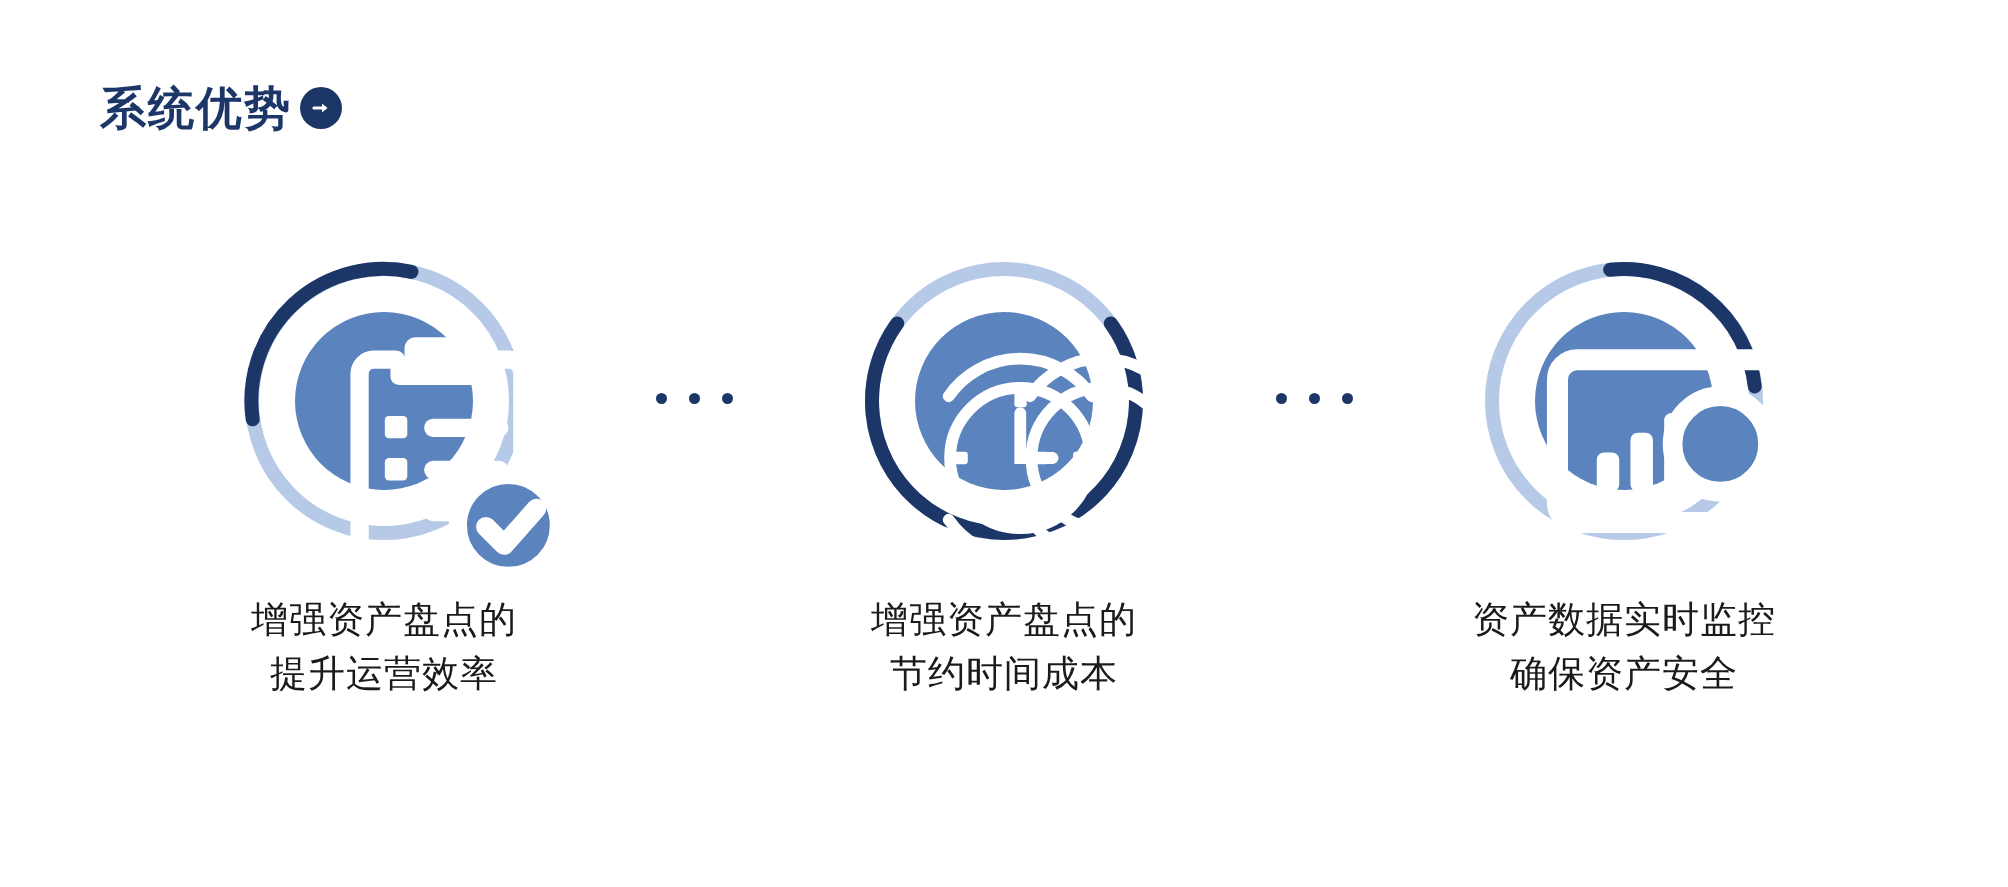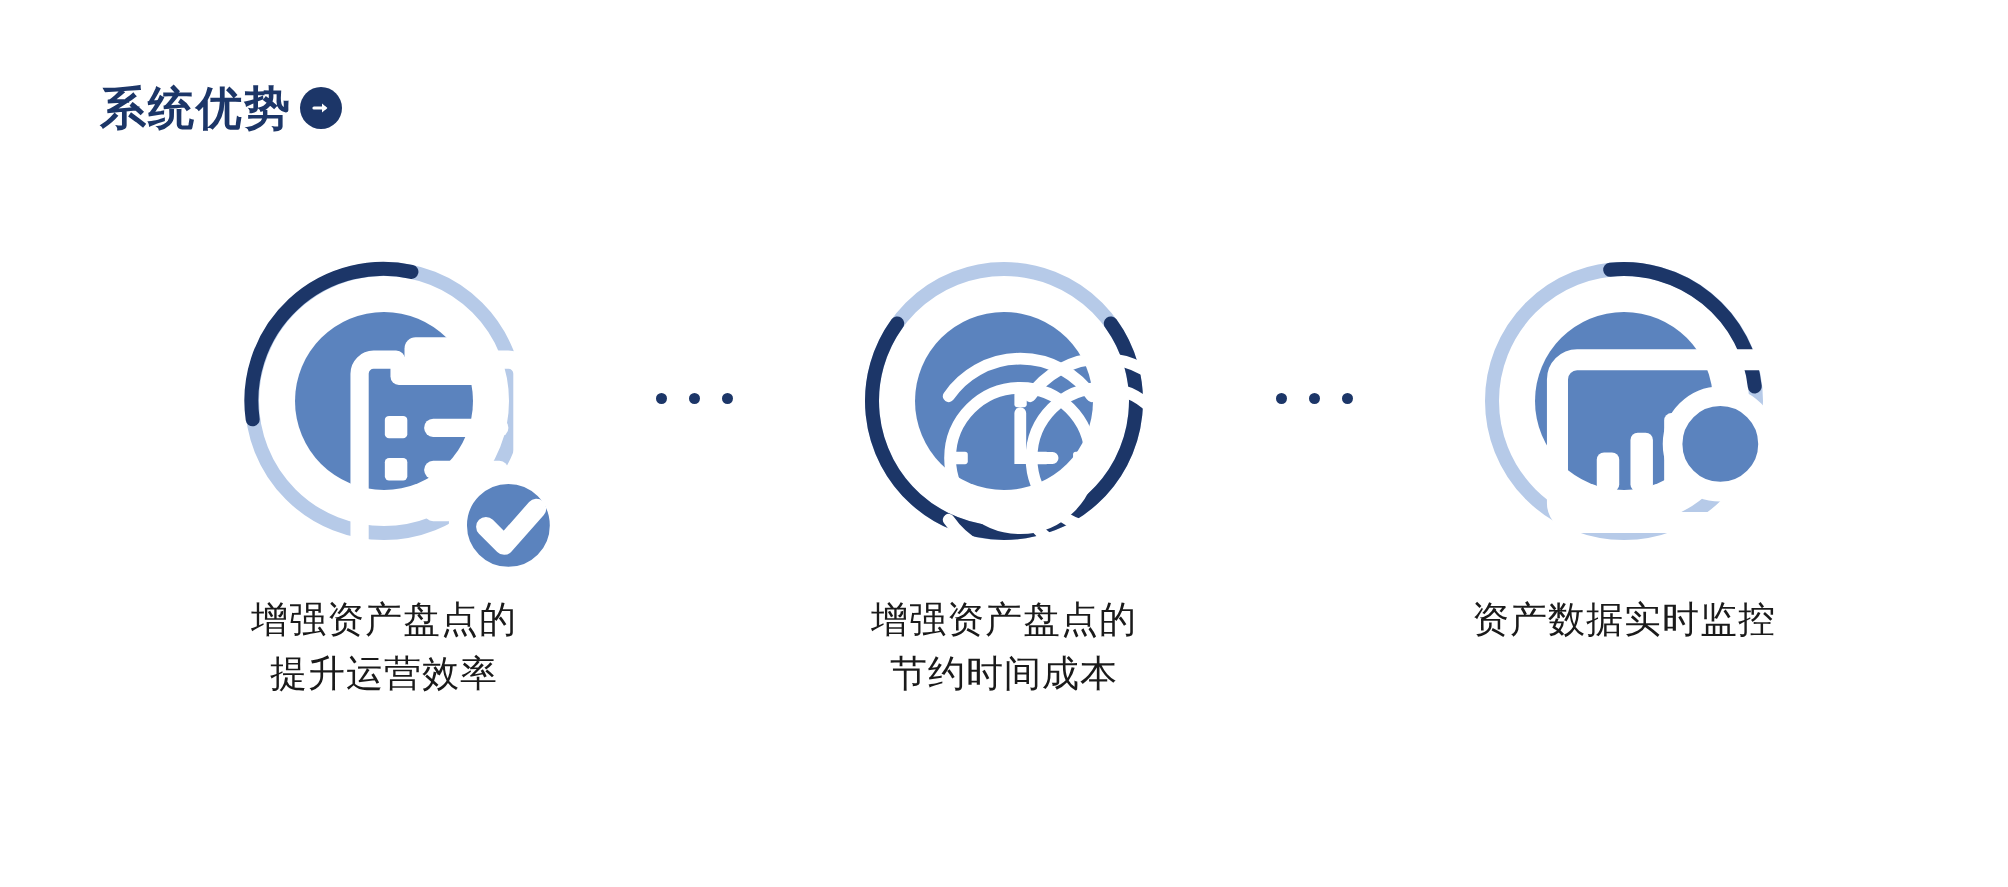--- a/index.html
+++ b/index.html
@@ -237,16 +237,17 @@
             <rect x="46" y="36" width="8" height="28" rx="2.6"></rect>
           </g>
           <circle cx="66" cy="47" r="17" fill="#5b83be" stroke="#ffffff" stroke-width="7"></circle>
           <path d="M78 60 L88 70" stroke="#ffffff" stroke-width="7.5" stroke-linecap="round"></path>
           <rect x="28" y="82" width="48" height="10" rx="5" fill="#ffffff"></rect>
         </svg>
       </div>
     </div>
     <div class="caption">
       <span class="line">资产数据实时监控</span>
+      <span class="line">确保资产安全</span>
     </div>
   </div>
 
 </div>
 
 </body></html>

